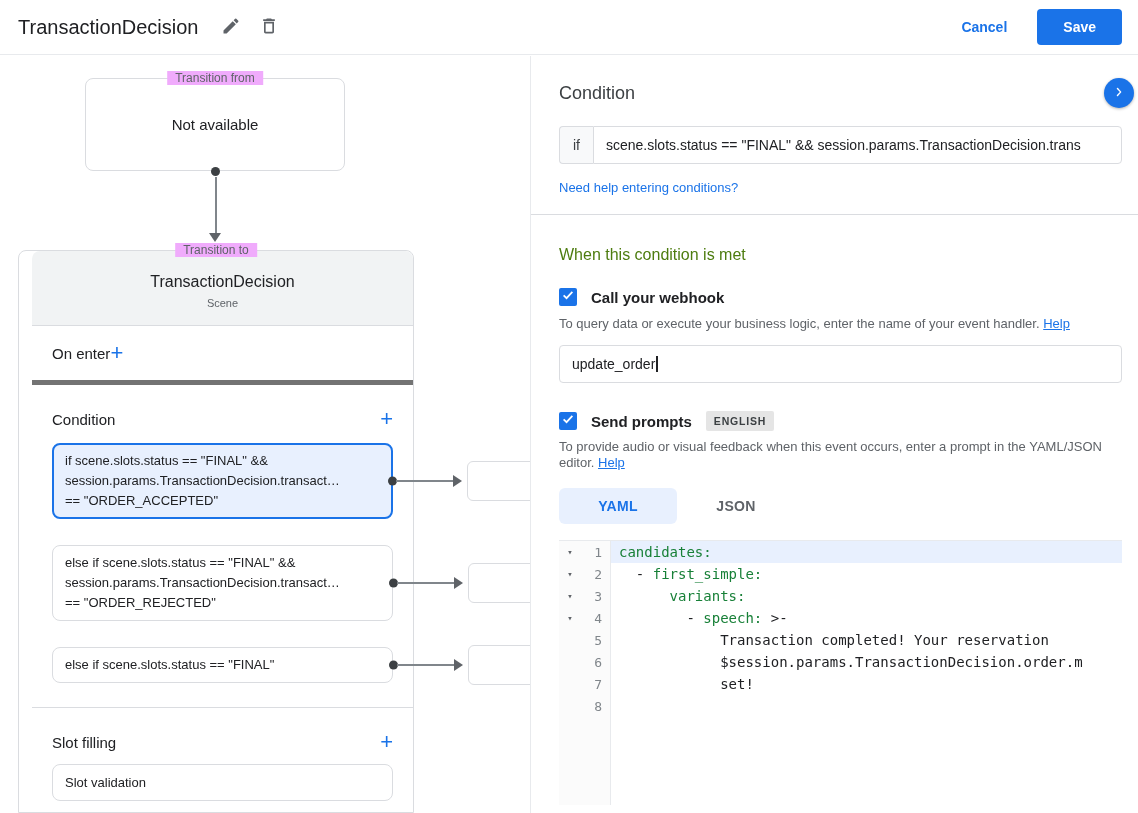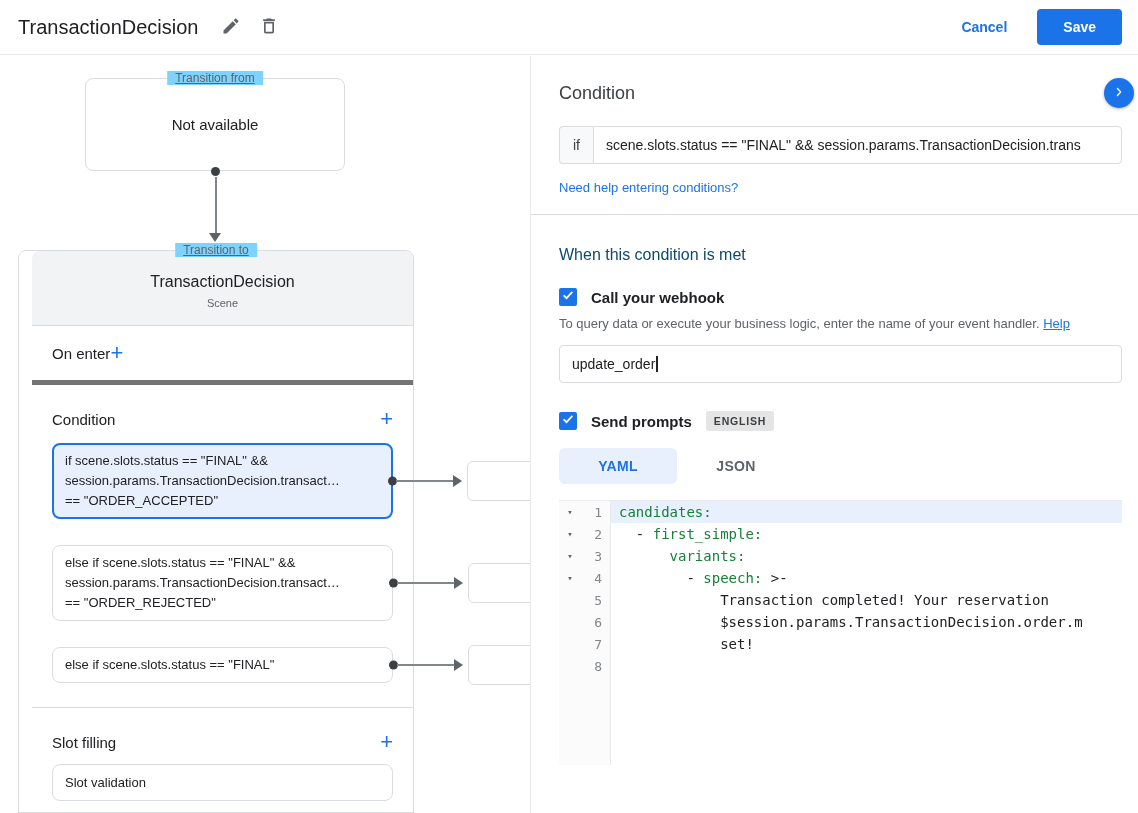--- a/index.html
+++ b/index.html
@@ -19,21 +19,21 @@
   .save-btn { background:#1a73e8; color:#fff; font-size:14px; font-weight:bold; border:none;
     border-radius:4px; padding:10px 26px; cursor:pointer; }
 
   
   .left-panel { position:absolute; top:56px; left:0; width:530px; bottom:0; background:#fff; overflow:hidden; }
 
   .tf-box { position:absolute; left:85px; top:22px; width:260px; height:93px;
     border:1px solid #dadce0; border-radius:8px; background:#fff;
     display:flex; align-items:center; justify-content:center; }
   .box-label { position:absolute; top:-8px; left:50%; transform:translateX(-50%);
-    background:#7dd3fc; padding:0 8px; font-size:12px; color:#5f6368; white-space:nowrap;text-decoration:underline; }
+    background:#f0abfc; padding:0 8px; font-size:12px; color:#5f6368; white-space:nowrap; }
   .tf-content { font-size:15px; color:#202124; }
 
   .v-dot { position:absolute; left:211px; top:111px; width:9px; height:9px; border-radius:50%; background:#3c4043; }
   .v-line { position:absolute; left:215px; top:121px; width:2px; height:56px; background:#80868b; }
   .v-arrow { position:absolute; left:209px; top:177px; width:0; height:0;
     border-left:6px solid transparent; border-right:6px solid transparent; border-top:9px solid #5f6368; }
 
   .tt-box { position:absolute; left:18px; top:194px; width:396px; height:563px;
     border:1px solid #dadce0; border-radius:8px 8px 0 0; background:#fff;padding-left:13px; }
   .tt-header { background:#f1f3f4; border-bottom:1px solid #dadce0; border-radius:8px 8px 0 0;
@@ -81,21 +81,21 @@
   .if-chip { width:34px; height:38px; border:1px solid #dadce0; border-right:none; border-radius:4px 0 0 4px;
     background:#f8f9fa; display:flex; align-items:center; justify-content:center; font-size:14px; color:#3c4043; }
   .if-input { flex:1; height:38px; border:1px solid #dadce0; border-radius:0 4px 4px 0; background:#fff;
     padding:0 12px; font-size:14px; color:#202124; line-height:36px; white-space:nowrap; overflow:hidden; }
 
   .help-link { display:inline-block; margin-top:16px; font-size:13px; color:#1a73e8; text-decoration:none; cursor:pointer; }
   .inline-link { color:#1a73e8; text-decoration:underline; cursor:pointer; }
 
   .full-divider { height:1px; background:#dadce0; margin:18px -16px 0 -28px; }
 
-  .when-title { margin-top:31px; font-size:16px; color:#0c4a6e; }
+  .when-title { margin-top:31px; font-size:16px; color:#4d7c0f; }
 
   .check-row { margin-top:24px; display:flex; align-items:center; }
   .checkbox { width:18px; height:18px; border-radius:2px; background:#1a73e8; flex:0 0 auto;
     display:flex; align-items:center; justify-content:center; cursor:pointer; }
   .check-label { margin-left:14px; font-size:15px; font-weight:bold; color:#202124; }
 
   .desc { margin-top:10px; font-size:13px; color:#5f6368; max-width:552px; line-height:16px; }
 
   .text-input { margin-top:13px; height:38px; border:1px solid #dadce0; border-radius:4px; background:#fff;
     display:flex; align-items:center; padding:0 12px; font-size:14px; color:#202124; cursor:text; }
@@ -260,20 +260,23 @@
       <span class="checkbox">
         <span>
           <svg width="14" height="14" viewBox="0 0 24 24">
               <path fill="none" stroke="#fff" stroke-width="3" d="M4.5 12.5l5 5 10-11"></path>
             </svg>
         </span>
       </span>
       <span class="check-label">Send prompts</span>
       <span class="lang-badge">ENGLISH</span>
     </div>
+    <div class="desc" style="margin-top:8px;">
+      <span>To provide audio or visual feedback when this event occurs, enter a prompt in the YAML/JSON editor. </span><span class="inline-link">Help</span>
+    </div>
 
     <div class="tabs">
       <div class="tab active">YAML</div>
       <div class="tab">JSON</div>
     </div>
 
     <div class="editor">
       <div class="gutter-bg"></div>
 
       <div class="code-row selected">

